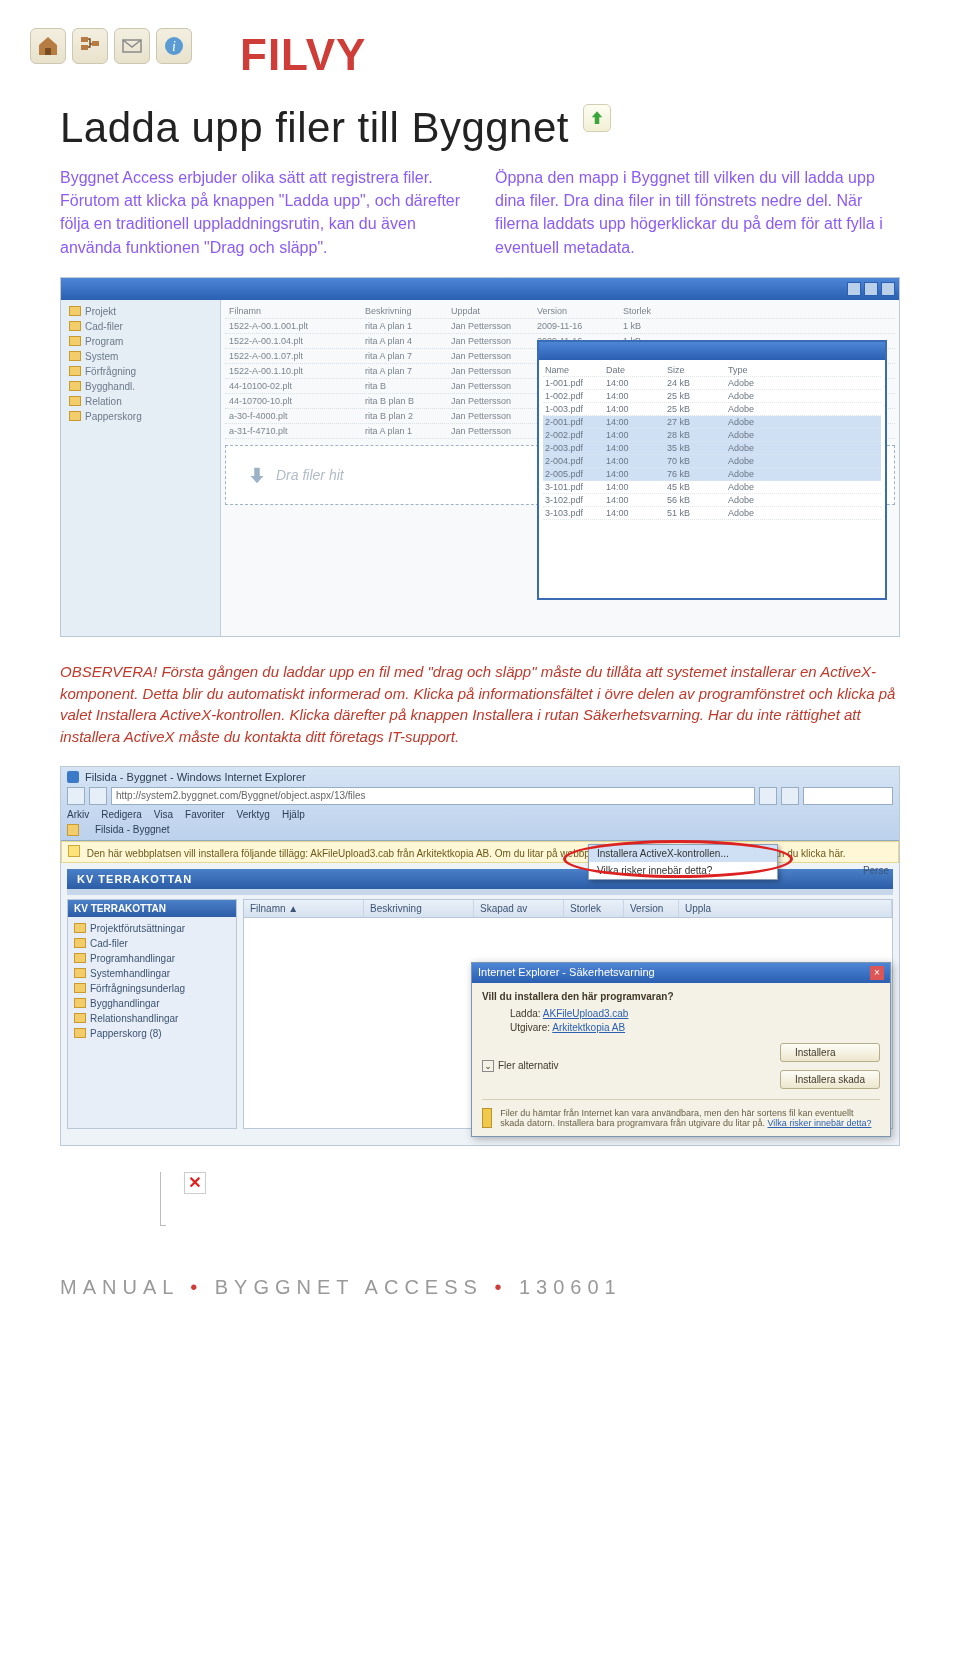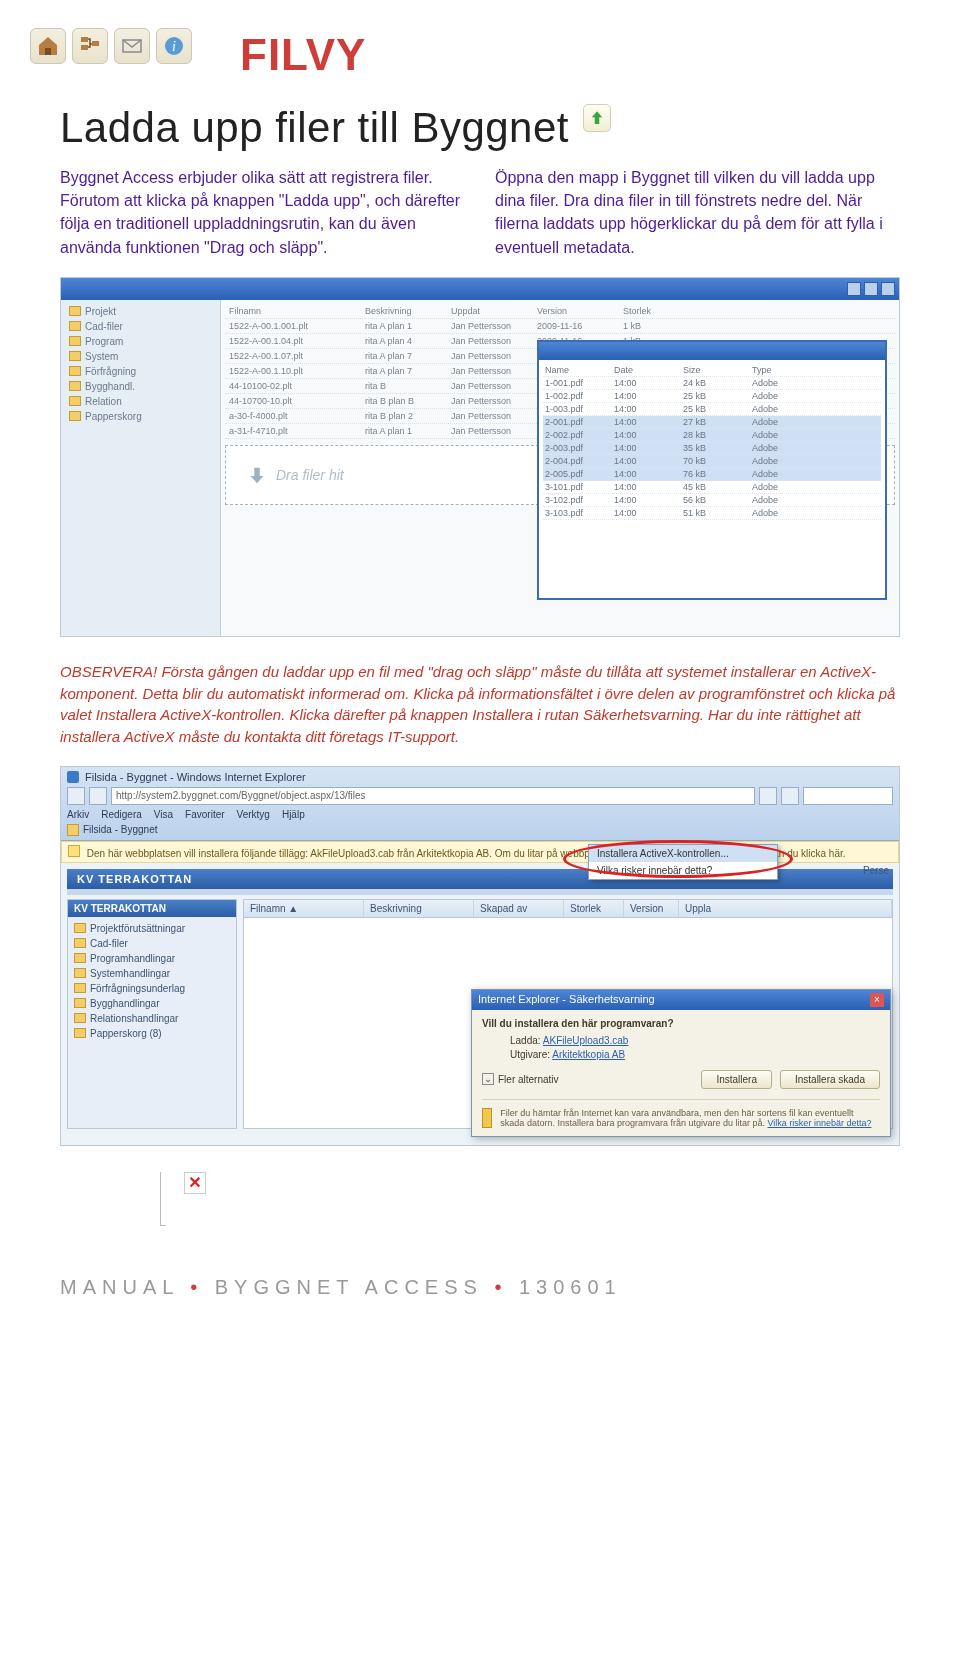--- a/index.html
+++ b/index.html
@@ -42,21 +42,21 @@
     font-weight: 300;
     color: #222;
     margin-bottom: 14px;
     letter-spacing: 0.5px;
   }
   .body-cols {
     display: flex;
     gap: 30px;
     font-size: 16px;
     line-height: 1.45;
-    color: #4c1d95;
+    color: #8b5cf6;
   }
   .body-cols > div { flex: 1; }
   .up-icon {
     width: 28px; height: 28px;
     background: linear-gradient(#fdfdf2,#f3efd6);
     border: 1px solid #d4cfb4;
     border-radius: 5px;
     display: inline-flex; align-items:center; justify-content:center;
     vertical-align: top;
     margin-left: 4px;
@@ -107,21 +107,21 @@
     display:flex; align-items:center; padding-left:20px;
     font-size:14px; color:#b2bcc7; font-style:italic;
   }
   .popup-window {
     position:absolute; right:12px; top:40px;
     width: 350px; height: 260px;
     background:#fff; border:2px solid #3a6bb5;
   }
   .popup-window .pw-title { height:18px; background:linear-gradient(#4e86d6,#2a5fb2); }
   .popup-window .pw-body { padding:4px; }
-  .popup-window .pw-row { font-size:9px; color:#6b7684; padding:1px 2px; border-bottom:1px dotted #e0e6ee; display:flex; gap:14px; }
+  .popup-window .pw-row { font-size:9px; color:#6b7684; padding:1px 2px; border-bottom:1px dotted #e0e6ee; display:flex; gap:6px; }
   .popup-window .pw-row span { width:55px; }
   .obs-block {
     margin-top: 24px;
     color: #c0392b;
     font-size: 15px;
     line-height: 1.45;
     font-style: italic;
   }
   .obs-block .lead { font-style: italic; }
   
@@ -450,21 +450,21 @@
         <div class="field" style="flex:0 0 90px;" placeholder="Google"></div>
       </div>
       <div class="ie-menu">
         <span>Arkiv</span>
         <span>Redigera</span>
         <span>Visa</span>
         <span>Favoriter</span>
         <span>Verktyg</span>
         <span>Hjälp</span>
       </div>
-      <div style="font-size:10px;color:#2b3c55;margin-top:4px;display:flex;align-items:center;gap:4px;">
+      <div style="font-size:10px;color:#2b3c55;margin-top:4px;display:flex;align-items:center;gap:16px;">
         <span style="width:12px;height:12px;background:#f2cd6a;border:1px solid #c99a2e;display:inline-block;"></span>
         <span>Filsida - Byggnet</span>
       </div>
     </div>
     <div class="ie-infobar">
       <span style="width:12px;height:12px;background:#ffe37a;border:1px solid #c9a93a;display:inline-block;margin-right:4px;"></span>
       <span>Den här webbplatsen vill installera följande tillägg: AkFileUpload3.cab från Arkitektkopia AB. Om du litar på webbplatsen och tillägget och vill installera det kan du klicka här.</span>
       <div class="red-oval"></div>
       <div class="ie-ctxmenu">
         <div class="hl">Installera ActiveX-kontrollen...</div>
@@ -504,21 +504,21 @@
           <span>Internet Explorer - Säkerhetsvarning</span>
           <span class="x">×</span>
         </div>
         <div class="dlg-body">
           <div class="dlg-q">Vill du installera den här programvaran?</div>
           <div class="dlg-row"><span>Ladda:</span> <span class="dlg-link">AKFileUpload3.cab</span></div>
           <div class="dlg-row"><span>Utgivare:</span> <span class="dlg-link">Arkitektkopia AB</span></div>
           <div style="margin-top:10px; display:flex; align-items:center; gap:4px;">
             <span style="width:12px;height:12px;border:1px solid #8a8a8a;display:inline-block;text-align:center;line-height:10px;font-size:9px;">⌄</span>
             <span>Fler alternativ</span>
-            <div class="dlg-btns" style="margin-left:auto; margin-top:0;">
+            <div class="dlg-btns" style="margin-left:auto; margin-top:0;flex-direction:column;">
               <div class="dlg-btn">Installera</div>
               <div class="dlg-btn">Installera skada</div>
             </div>
           </div>
           <div class="dlg-warn">
             <div class="shield"></div>
             <div>
               <span>Filer du hämtar från Internet kan vara användbara, men den här sortens fil kan eventuellt skada datorn. Installera bara programvara från utgivare du litar på.</span>
               <span class="dlg-link">Vilka risker innebär detta?</span>
             </div>

